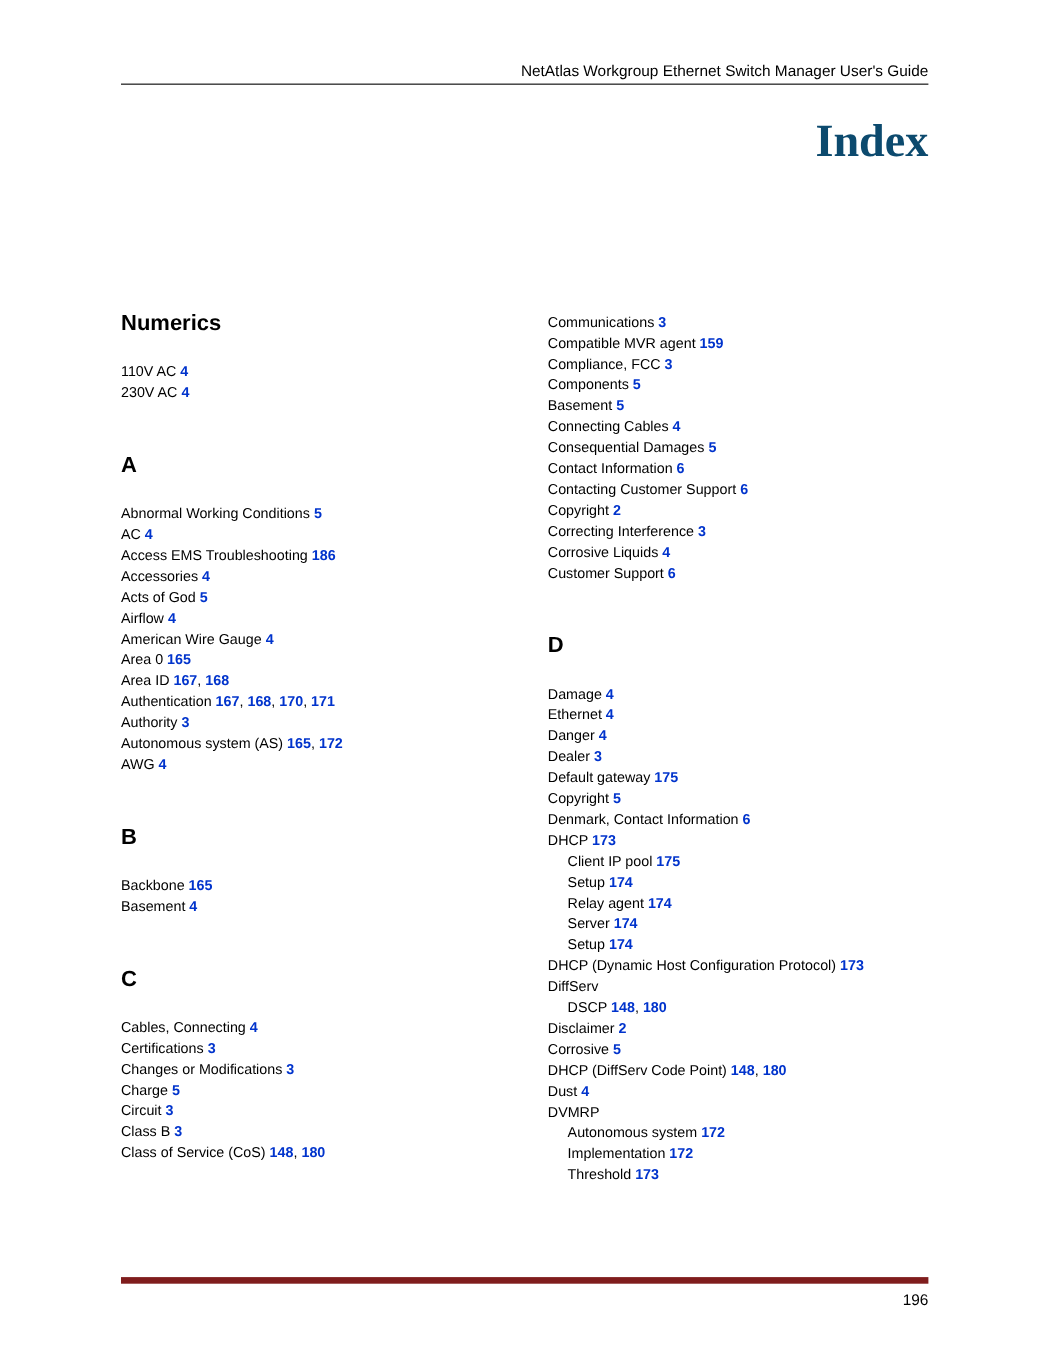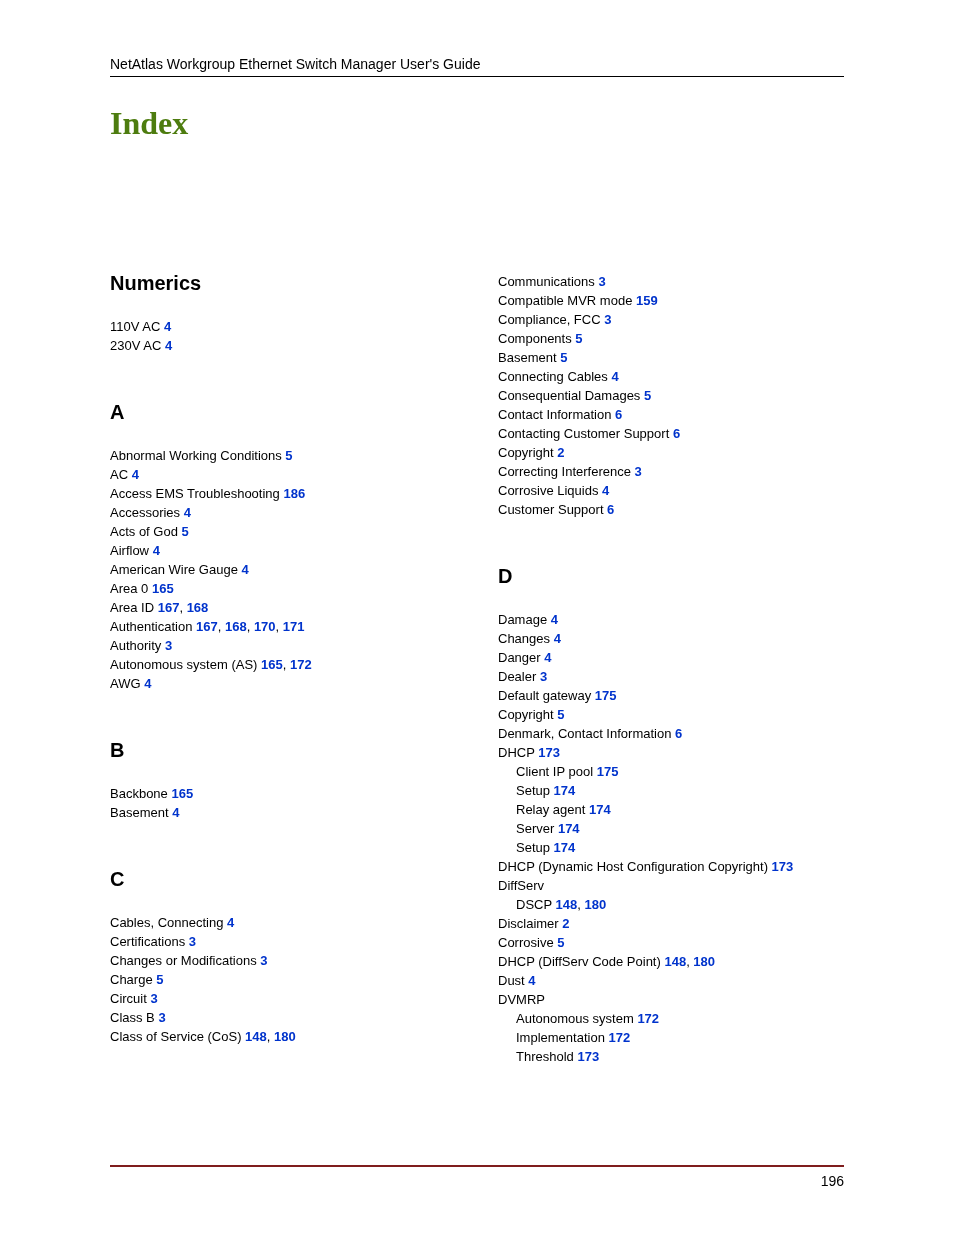--- a/index.html
+++ b/index.html
@@ -11,29 +11,30 @@
   .page {
     width: 954px;
     height: 1235px;
     box-sizing: border-box;
     padding: 56px 110px 40px 110px;
     position: relative;
   }
   .header-line {
     border-bottom: 1px solid #000;
     padding-bottom: 4px;
-    text-align: left;
+    text-align: right;
     font-size: 14px;
     margin-bottom: 28px;
   }
   .doc-title {
     font-family: "Times New Roman", Times, serif;
-    color: #4d7c0f;
+    text-align: right;
+    color: #0c4a6e;
     font-weight: bold;
-    font-size: 32px;
+    font-size: 42px;
     margin-bottom: 130px;
   }
   .columns {
     display: flex;
     gap: 42px;
   }
   .col {
     flex: 1 1 0;
     min-width: 0;
   }
@@ -60,21 +61,21 @@
   }
   .comma {
     color: #000;
     font-weight: normal;
   }
   .footer {
     position: absolute;
     bottom: 46px;
     left: 110px;
     right: 110px;
-    border-top: 2px solid #7f1d1d;
+    border-top: 6px solid #7f1d1d;
     padding-top: 6px;
     text-align: right;
     font-size: 14px;
   }
 </style>
 </head>
 <body>
 
 <div class="page">
 
@@ -113,48 +114,48 @@
         <p class="entry"><span>Cables, Connecting </span><span class="pg">4</span></p>
         <p class="entry"><span>Certifications </span><span class="pg">3</span></p>
         <p class="entry"><span>Changes or Modifications </span><span class="pg">3</span></p>
         <p class="entry"><span>Charge </span><span class="pg">5</span></p>
         <p class="entry"><span>Circuit </span><span class="pg">3</span></p>
         <p class="entry"><span>Class B </span><span class="pg">3</span></p>
         <p class="entry"><span>Class of Service (CoS) </span><span class="pg">148</span><span class="comma">, </span><span class="pg">180</span></p>
       </div>
     <div class="col" id="right-col">
         <p class="entry"><span>Communications </span><span class="pg">3</span></p>
-        <p class="entry"><span>Compatible MVR mode </span><span class="pg">159</span></p>
+        <p class="entry"><span>Compatible MVR agent </span><span class="pg">159</span></p>
         <p class="entry"><span>Compliance, FCC </span><span class="pg">3</span></p>
         <p class="entry"><span>Components </span><span class="pg">5</span></p>
         <p class="entry"><span>Basement </span><span class="pg">5</span></p>
         <p class="entry"><span>Connecting Cables </span><span class="pg">4</span></p>
         <p class="entry"><span>Consequential Damages </span><span class="pg">5</span></p>
         <p class="entry"><span>Contact Information </span><span class="pg">6</span></p>
         <p class="entry"><span>Contacting Customer Support </span><span class="pg">6</span></p>
         <p class="entry"><span>Copyright </span><span class="pg">2</span></p>
         <p class="entry"><span>Correcting Interference </span><span class="pg">3</span></p>
         <p class="entry"><span>Corrosive Liquids </span><span class="pg">4</span></p>
         <p class="entry"><span>Customer Support </span><span class="pg">6</span></p>
         <div class="spacer-before-head"></div>
         <div class="section-head">D</div>
         <p class="entry"><span>Damage </span><span class="pg">4</span></p>
-        <p class="entry"><span>Changes </span><span class="pg">4</span></p>
+        <p class="entry"><span>Ethernet </span><span class="pg">4</span></p>
         <p class="entry"><span>Danger </span><span class="pg">4</span></p>
         <p class="entry"><span>Dealer </span><span class="pg">3</span></p>
         <p class="entry"><span>Default gateway </span><span class="pg">175</span></p>
         <p class="entry"><span>Copyright </span><span class="pg">5</span></p>
         <p class="entry"><span>Denmark, Contact Information </span><span class="pg">6</span></p>
         <p class="entry"><span>DHCP </span><span class="pg">173</span></p>
         <p class="entry sub"><span>Client IP pool </span><span class="pg">175</span></p>
         <p class="entry sub"><span>Setup </span><span class="pg">174</span></p>
         <p class="entry sub"><span>Relay agent </span><span class="pg">174</span></p>
         <p class="entry sub"><span>Server </span><span class="pg">174</span></p>
         <p class="entry sub"><span>Setup </span><span class="pg">174</span></p>
-        <p class="entry"><span>DHCP (Dynamic Host Configuration Copyright) </span><span class="pg">173</span></p>
+        <p class="entry"><span>DHCP (Dynamic Host Configuration Protocol) </span><span class="pg">173</span></p>
         <p class="entry"><span>DiffServ</span></p>
         <p class="entry sub"><span>DSCP </span><span class="pg">148</span><span class="comma">, </span><span class="pg">180</span></p>
         <p class="entry"><span>Disclaimer </span><span class="pg">2</span></p>
         <p class="entry"><span>Corrosive </span><span class="pg">5</span></p>
         <p class="entry"><span>DHCP (DiffServ Code Point) </span><span class="pg">148</span><span class="comma">, </span><span class="pg">180</span></p>
         <p class="entry"><span>Dust </span><span class="pg">4</span></p>
         <p class="entry"><span>DVMRP</span></p>
         <p class="entry sub"><span>Autonomous system </span><span class="pg">172</span></p>
         <p class="entry sub"><span>Implementation </span><span class="pg">172</span></p>
         <p class="entry sub"><span>Threshold </span><span class="pg">173</span></p>

